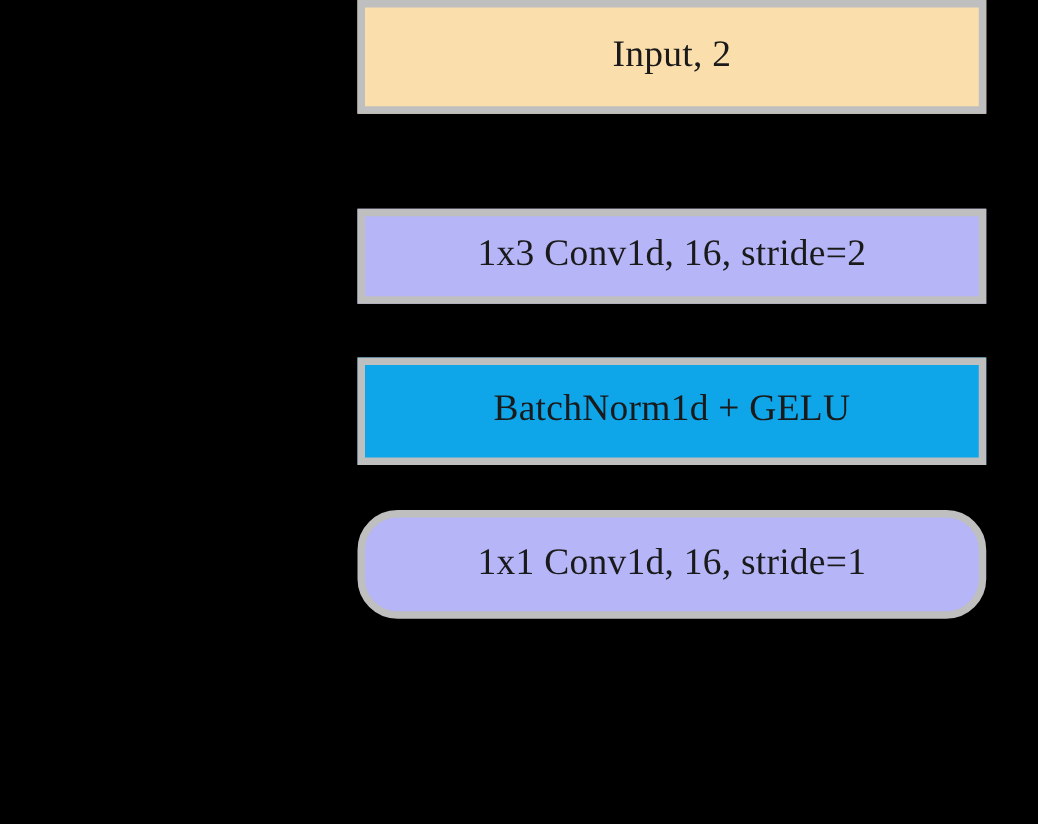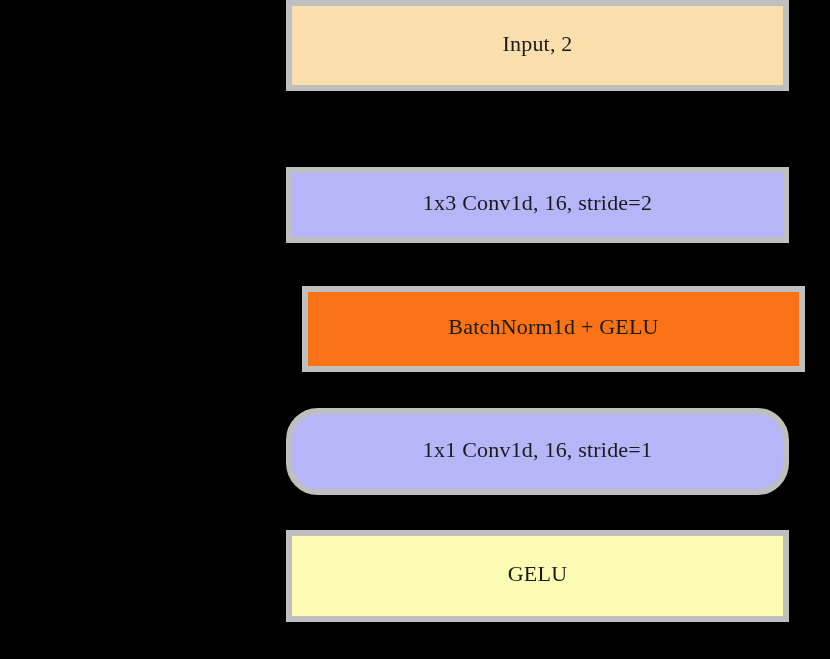--- a/index.html
+++ b/index.html
@@ -23,21 +23,21 @@
     position: absolute;
     left: 286px;
     width: 503px;
     box-sizing: border-box;
     border: 6px solid #bfbfbf;
     display: flex;
     align-items: center;
     justify-content: center;
   }
   .node-label {
-    font-size: 22px;
+    font-size: 30px;
     line-height: 1;
     color: #1a1a1a;
     letter-spacing: 0.2px;
     white-space: nowrap;
     position: relative;
     top: -2px;
   }
   .edge {
     position: absolute;
     width: 0;
@@ -81,22 +81,19 @@
     <div class="edge" style="left: 286px; top: 492px; width: 503px; height: 41px;">
       <div class="edge-line" style="height: 32px; background: rgb(0, 0, 0);"></div>
       <div class="edge-head" style="top: 30px; border-top-color: rgb(0, 0, 0);"></div>
     </div>
     <div class="node" style="top: 0px; height: 91px; background: rgb(250, 222, 172); border-color: rgb(191, 191, 191);">
       <div class="node-label">Input, 2</div>
     </div>
     <div class="node" style="top: 167px; height: 76px; background: rgb(181, 181, 248); border-color: rgb(191, 191, 191);">
       <div class="node-label">1x3 Conv1d, 16, stride=2</div>
     </div>
-    <div class="node" style="top: 286px; height: 86px; background: #f97316; border-color: rgb(191, 191, 191); margin-left: 16px;">
+    <div class="node" style="top: 286px; height: 86px; background: #0ea5e9; border-color: rgb(191, 191, 191);">
       <div class="node-label">BatchNorm1d + GELU</div>
     </div>
     <div class="node" style="top: 408px; height: 87px; background: rgb(181, 181, 248); border-color: rgb(191, 191, 191); border-radius: 32px;">
       <div class="node-label">1x1 Conv1d, 16, stride=1</div>
     </div>
-    <div class="node" style="top: 530px; height: 92px; background: rgb(251, 251, 179); border-color: rgb(191, 191, 191);">
-      <div class="node-label">GELU</div>
-    </div>
   </div>
 
 </body></html>

